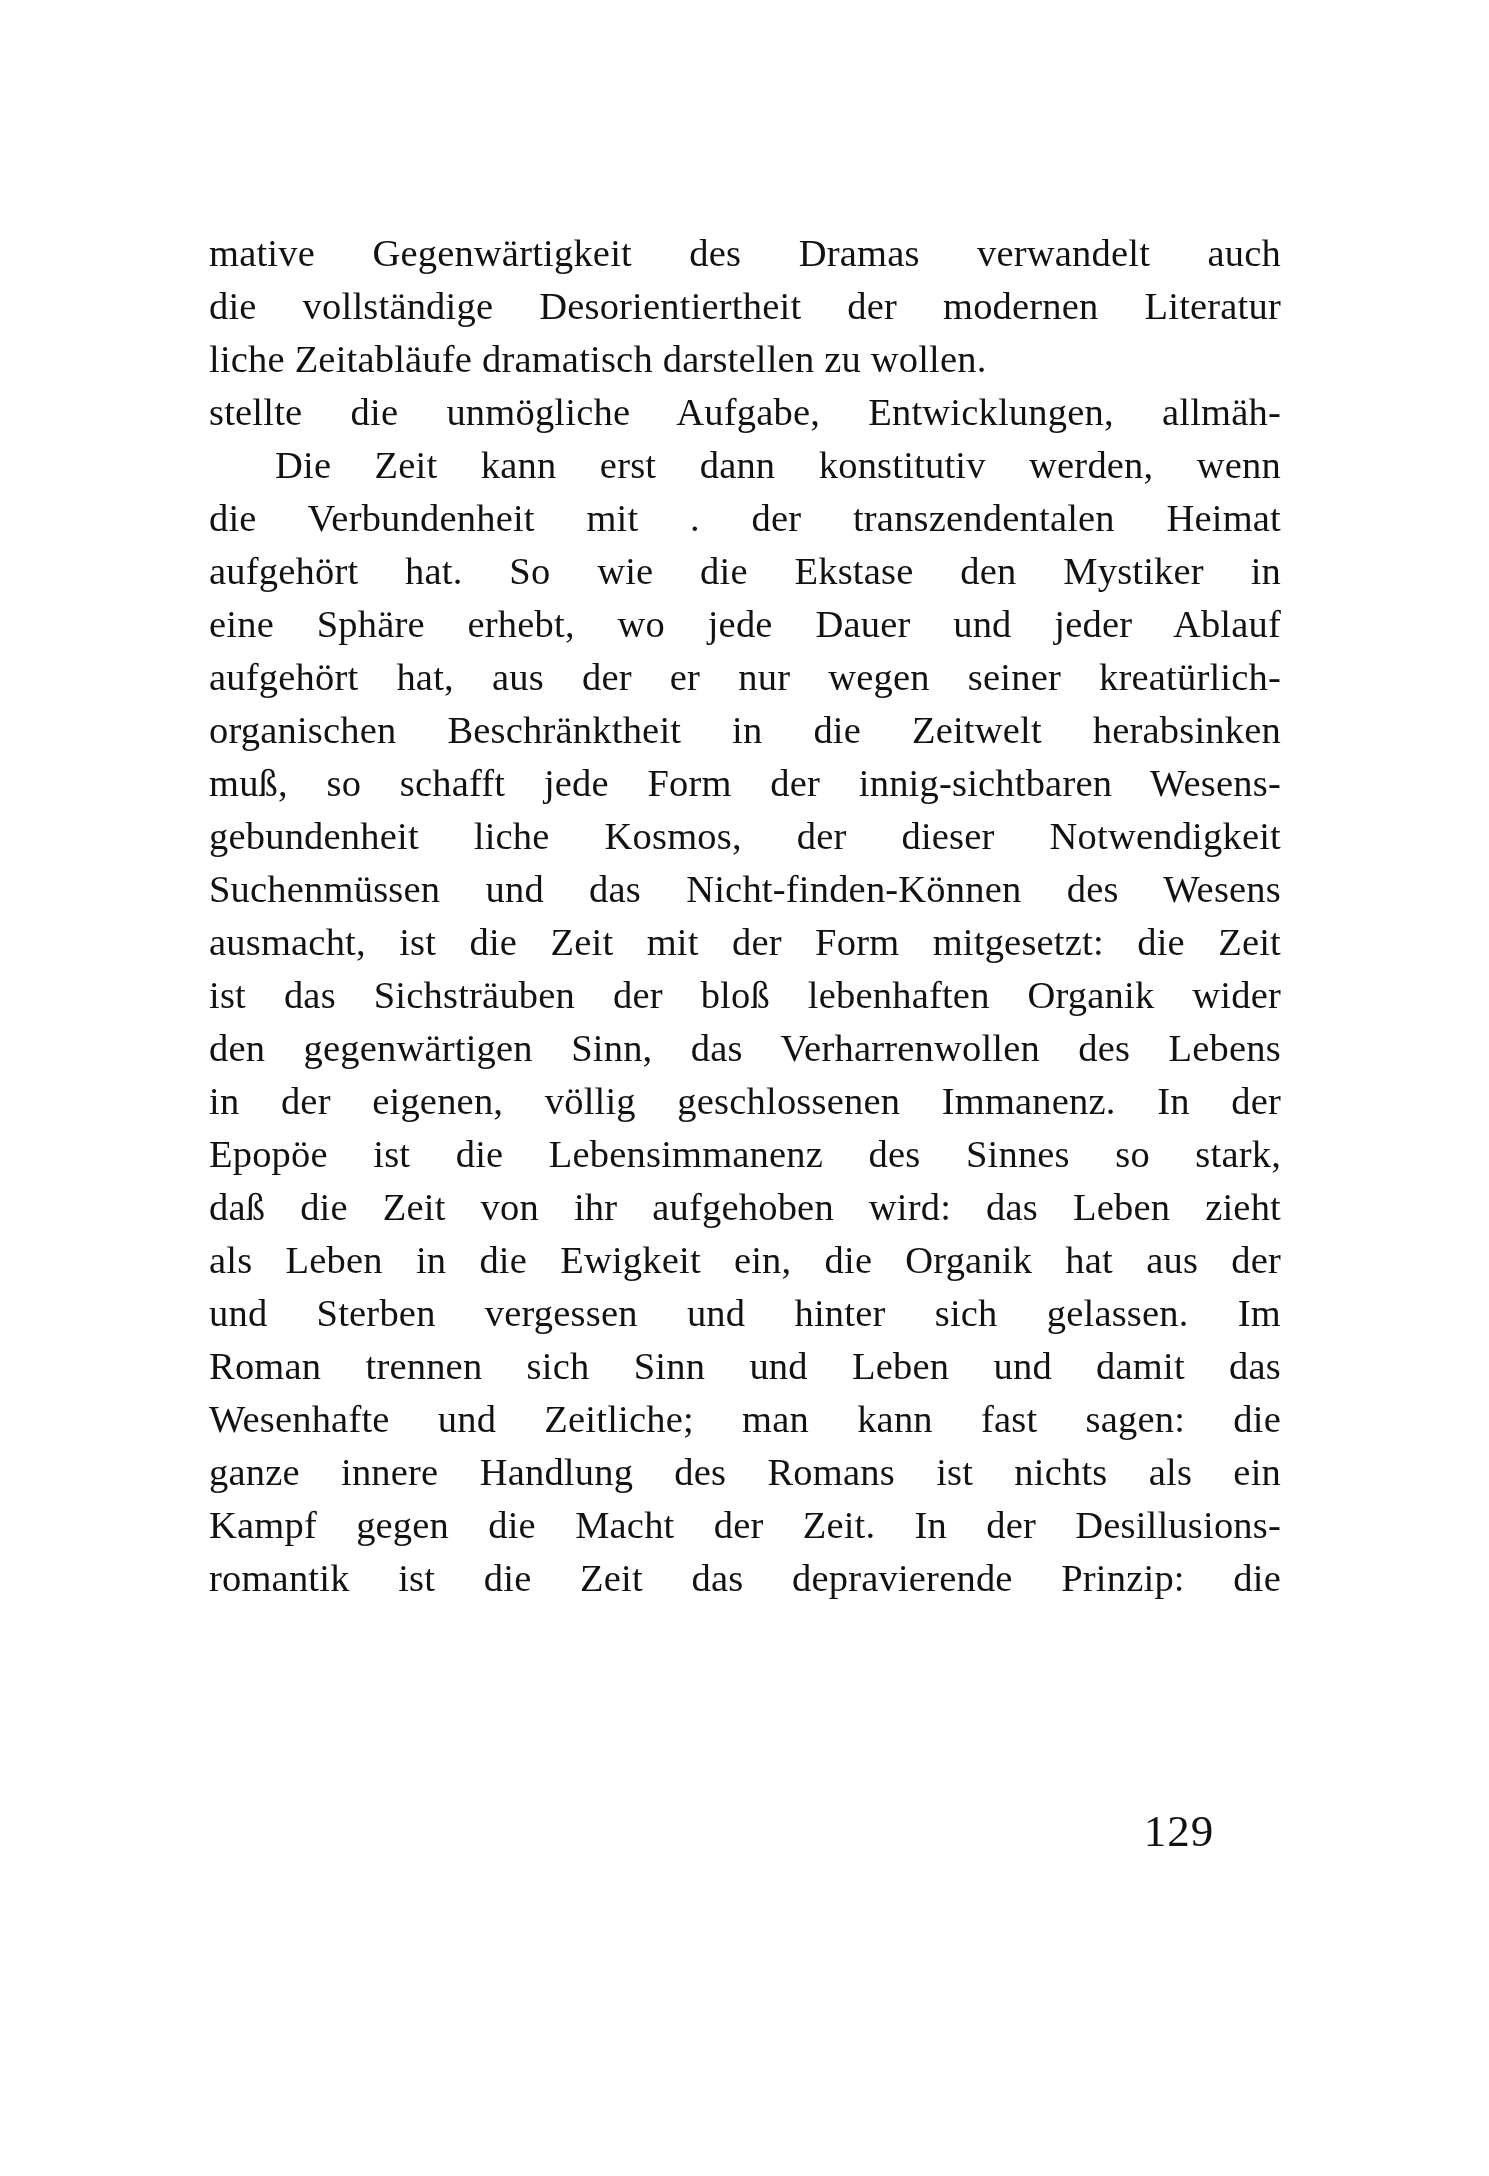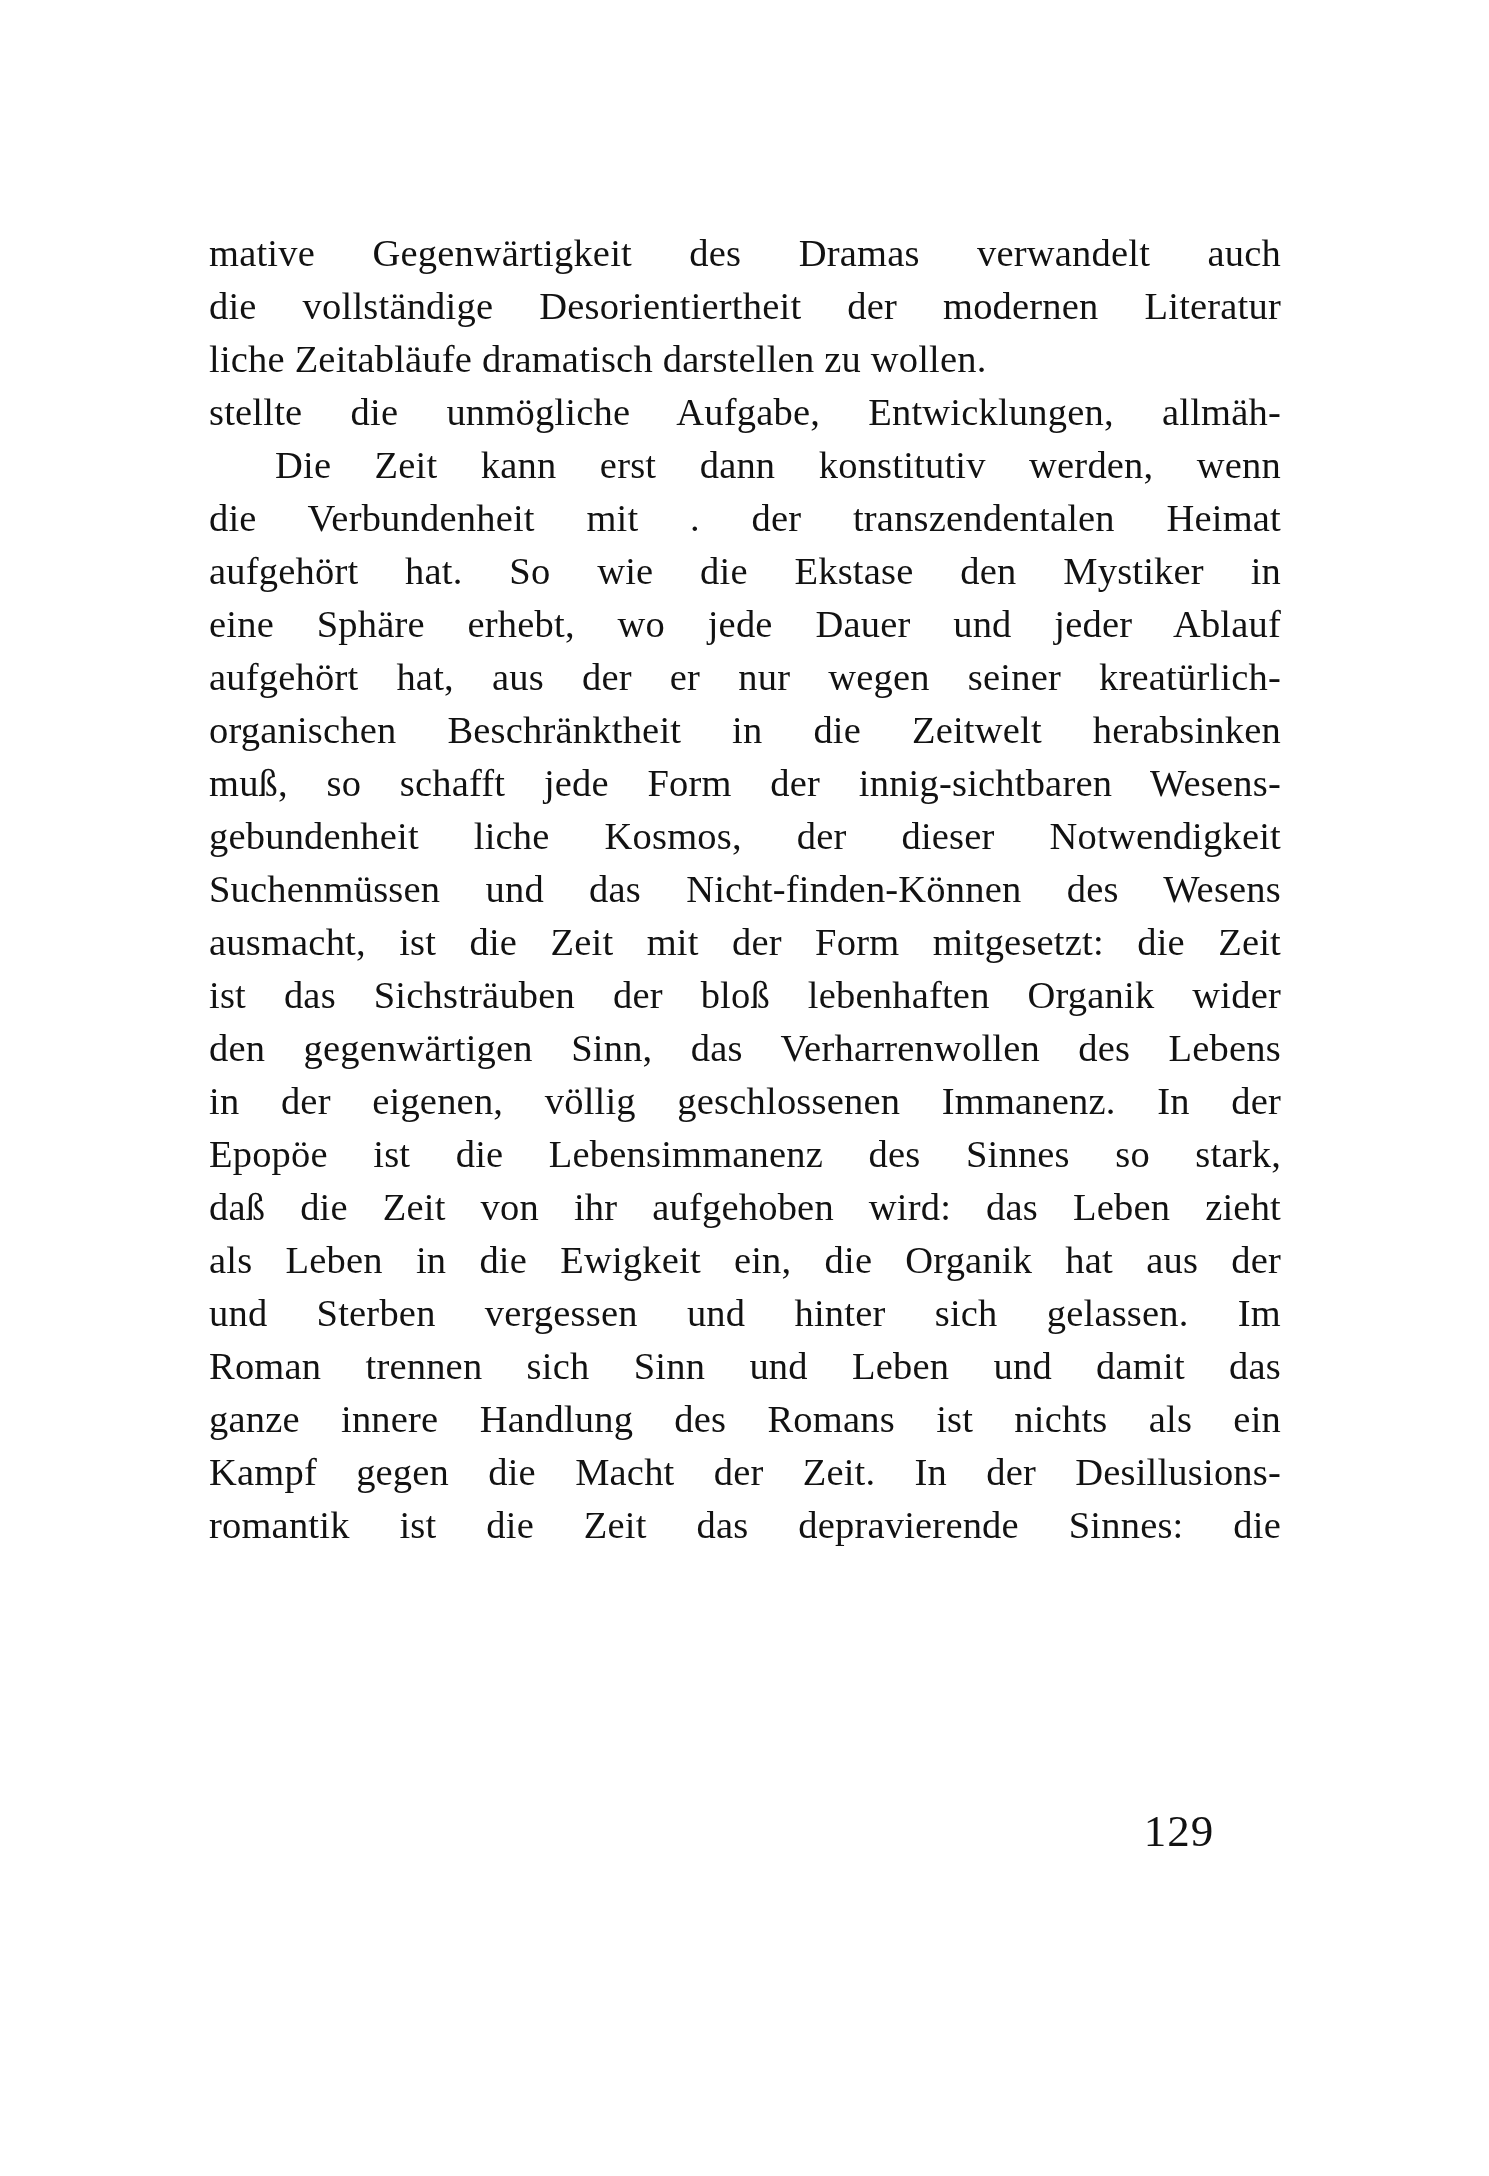--- a/index.html
+++ b/index.html
@@ -70,18 +70,19 @@
     <div class="line">Suchenmüssen und das Nicht-finden-Können des Wesens</div>
     <div class="line">ausmacht, ist die Zeit mit der Form mitgesetzt: die Zeit</div>
     <div class="line">ist das Sichsträuben der bloß lebenhaften Organik wider</div>
     <div class="line">den gegenwärtigen Sinn, das Verharrenwollen des Lebens</div>
     <div class="line">in der eigenen, völlig geschlossenen Immanenz. In der</div>
     <div class="line">Epopöe ist die Lebensimmanenz des Sinnes so stark,</div>
     <div class="line">daß die Zeit von ihr aufgehoben wird: das Leben zieht</div>
     <div class="line">als Leben in die Ewigkeit ein, die Organik hat aus der</div>
     <div class="line">und Sterben vergessen und hinter sich gelassen. Im</div>
     <div class="line">Roman trennen sich Sinn und Leben und damit das</div>
+    <div class="line">Wesenhafte und Zeitliche; man kann fast sagen: die</div>
     <div class="line">ganze innere Handlung des Romans ist nichts als ein</div>
     <div class="line">Kampf gegen die Macht der Zeit. In der Desillusions-</div>
-    <div class="line">romantik ist die Zeit das depravierende Sinnes: die</div>
+    <div class="line">romantik ist die Zeit das depravierende Prinzip: die</div>
   </div>
   <div class="page-number">129</div>
 </div>
 
 </body></html>

